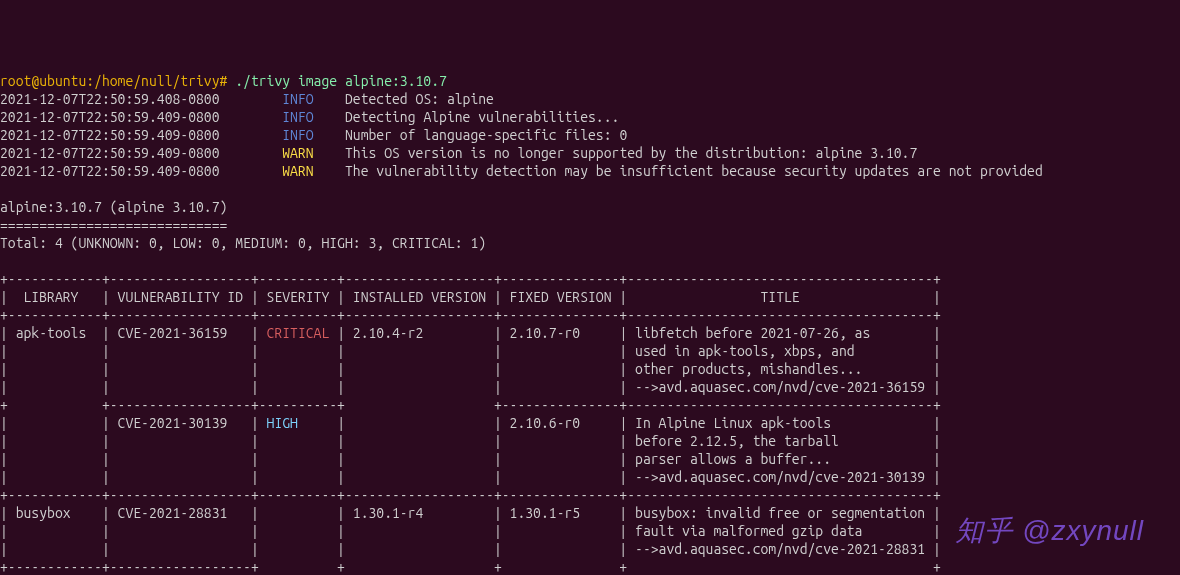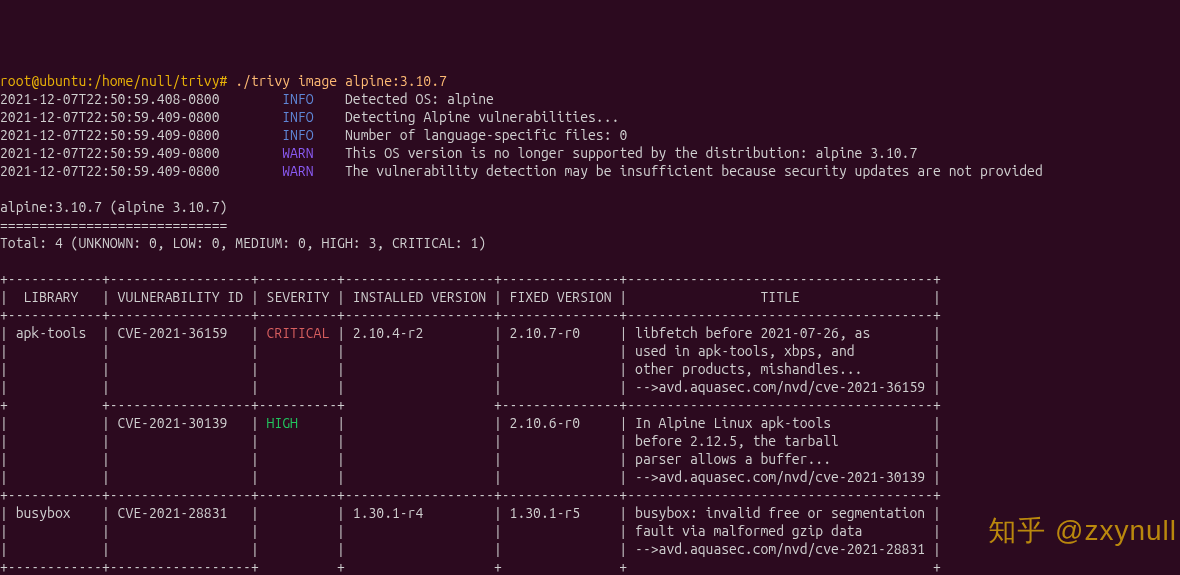--- a/index.html
+++ b/index.html
@@ -10,31 +10,32 @@
       font-size: 14px;
       line-height: 18px;
       white-space: pre;
       width: 1180px;
       height: 575px;
       overflow: hidden;
       padding: 0;
     }
     .prompt { color: #eab308; }
     .info { color: #5f87d7; }
-    .warn { color: #8b5cf6; }
+    .warn { color: #fde047; }
     .critical { color: #d75f5f; margin-top: 28px; }
-    .high { color: #22c55e; }
-    .white { color: #fdba74; }
+    .high { color: #7dd3fc; }
+    .white { color: #86efac; }
     .watermark {
       position: absolute;
-      right: 3px;
+      right: 36px;
       bottom: 35px;
-      color: #eab308;
+      color: #8b5cf6;
       font-size: 28px;
       font-family: sans-serif;
+      font-style: italic;
       font-weight: 500;
       opacity: 0.75;
       letter-spacing: 1px;
     }
   </style>
 </head>
 <body>
 
 
 

